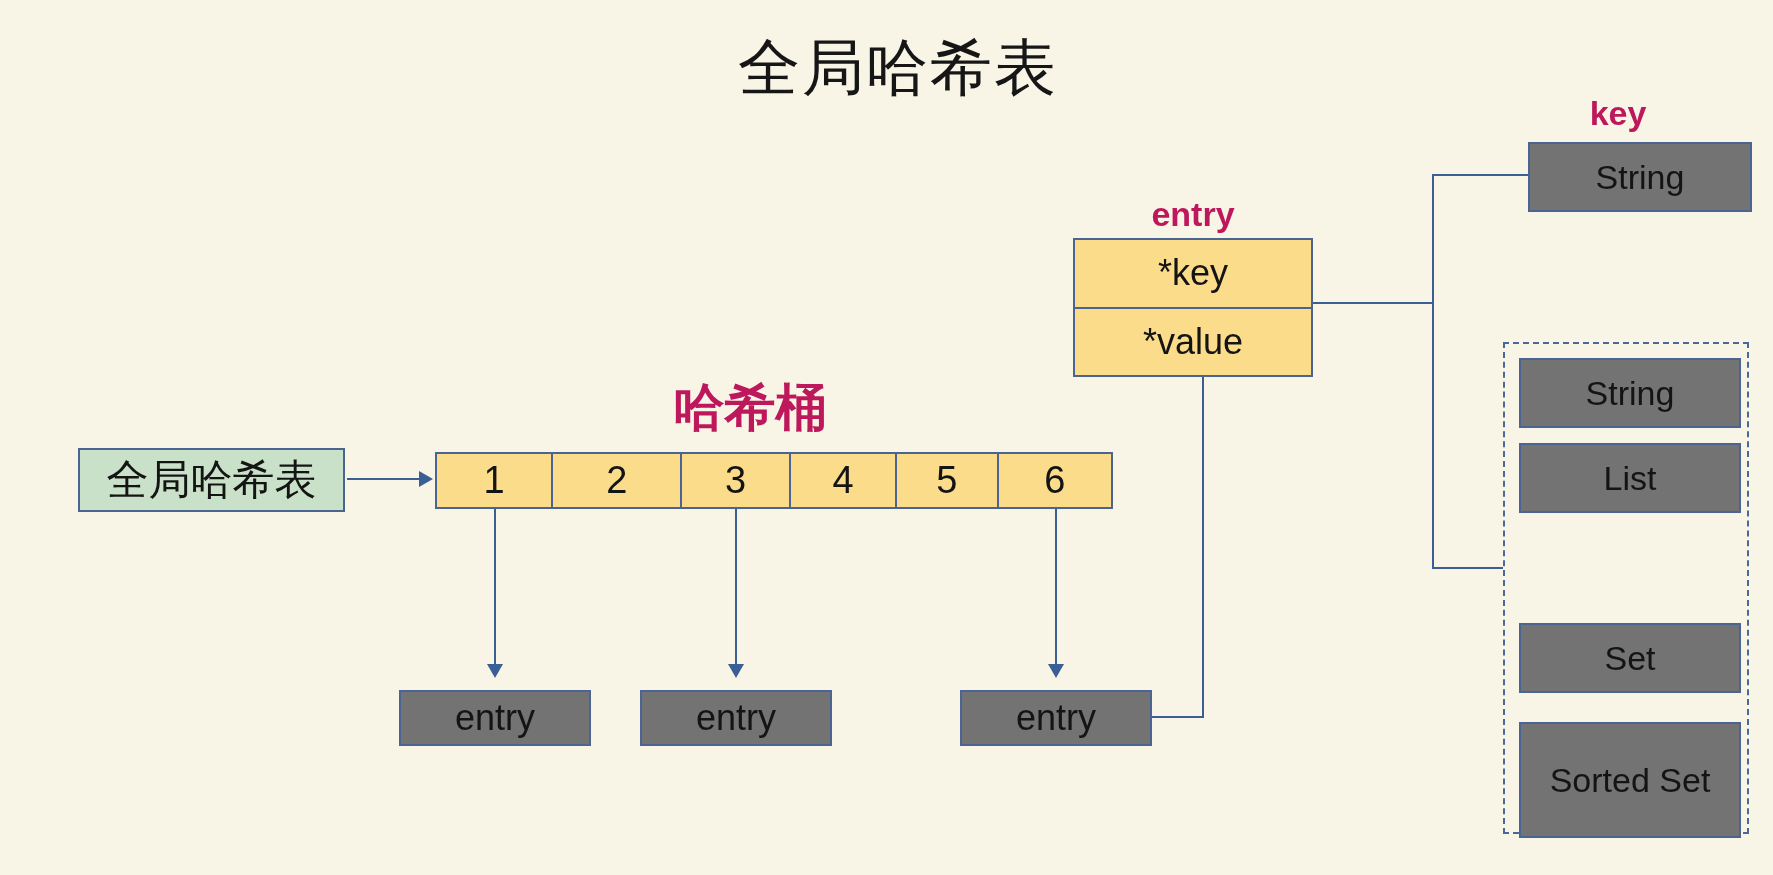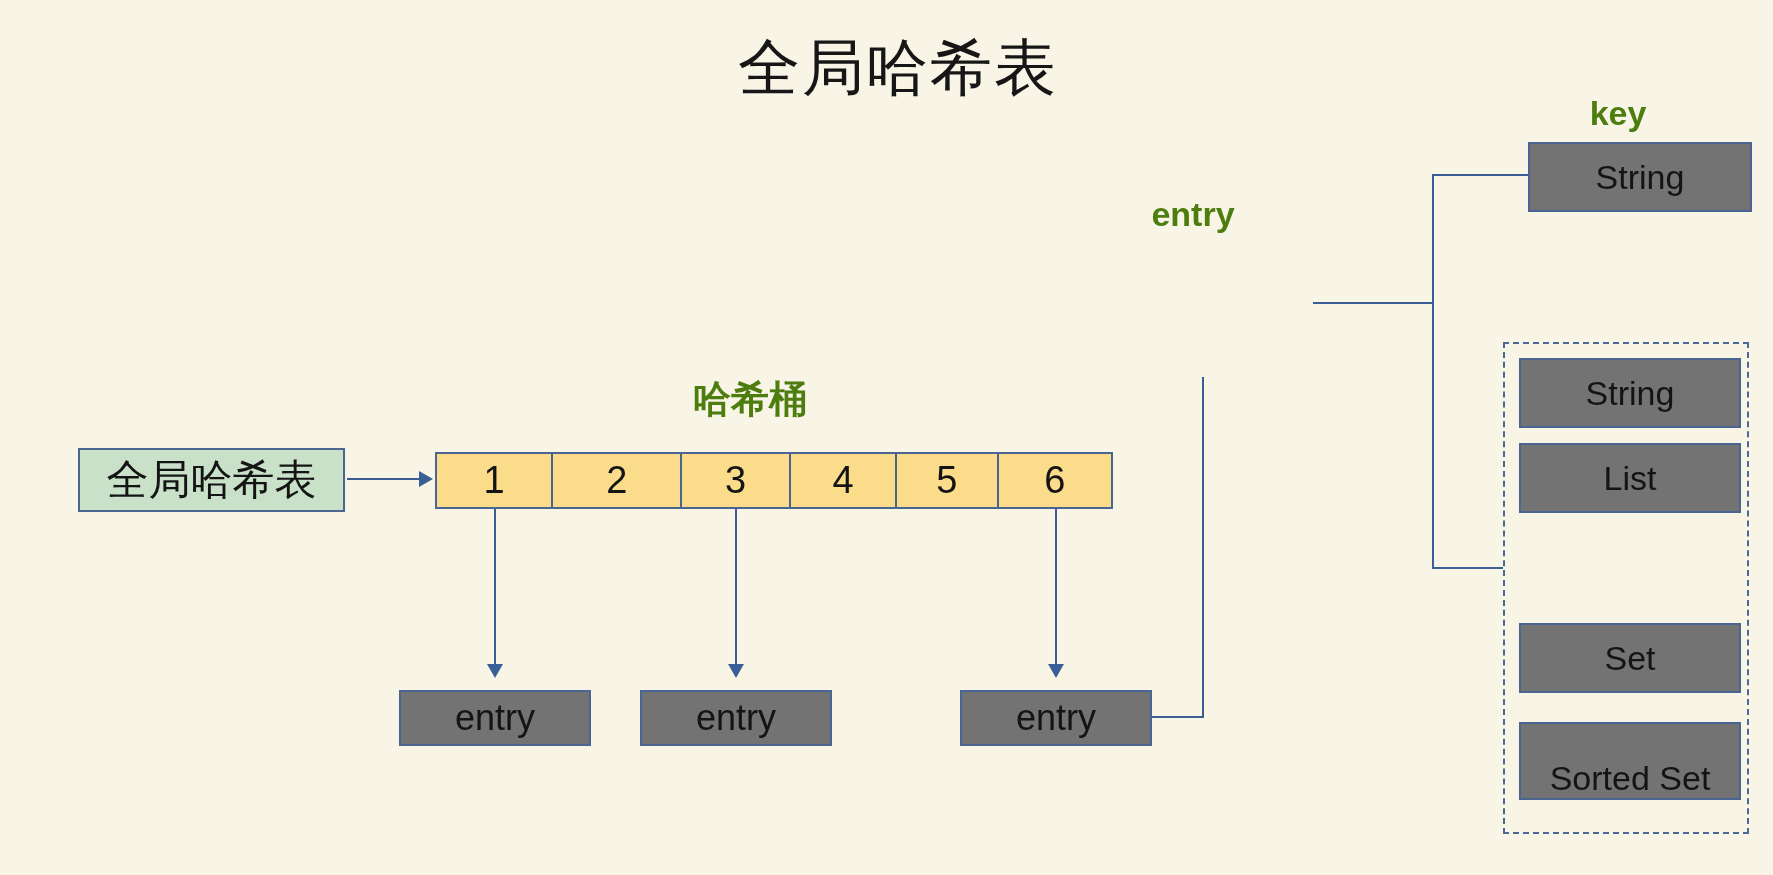--- a/index.html
+++ b/index.html
@@ -17,21 +17,21 @@
   }
   .abs{position:absolute;box-sizing:border-box;}
   .center{display:flex;align-items:center;justify-content:center;}
 
   .title{
     left:508px;top:28px;width:700px;height:80px;
     font-size:62px;line-height:80px;text-align:center;
     color:#161616;letter-spacing:2px;
   }
   .section-label{
-    font-weight:bold;font-size:34px;text-align:center;color:#4d7c0f;
+    font-weight:bold;font-size:34px;text-align:center;color:#be185d;
   }
   .yellow-box{
     background:#737373;
     border:2px solid #4a6591;
   }
   .green-box{
     background:#c9e0c9;
     border:2px solid #4a6591;
     font-size:42px;
   }
@@ -97,21 +97,21 @@
 
   <div class="abs title">全局哈希表</div>
 
   <div class="abs green-box center" style="left:38px;top:448px;width:267px;height:64px;">
     <span>全局哈希表</span>
   </div>
 
   <div class="abs hline" style="left:307px;top:478px;width:72px;"></div>
   <div class="abs arrow-right" style="left:379px;top:471px;"></div>
 
-  <div class="abs section-label" style="left:560px;top:374px;width:300px;height:44px;font-size:38px;">哈希桶</div>
+  <div class="abs section-label" style="left:560px;top:374px;width:300px;height:44px;font-size:51px;">哈希桶</div>
 
   <div class="abs bucket-array">
     <div class="bucket-cell" style="width:116px;">1</div>
     <div class="bucket-cell" style="width:129px;">2</div>
     <div class="bucket-cell" style="width:108px;">3</div>
     <div class="bucket-cell" style="width:106px;">4</div>
     <div class="bucket-cell" style="width:101px;">5</div>
     <div class="bucket-cell" style="width:114px;">6</div>
   </div>
 
@@ -132,20 +132,24 @@
   </div>
   <div class="abs yellow-box center entry-box" style="left:920px;">
     <span>entry</span>
   </div>
 
   <div class="abs hline" style="left:1112px;top:716px;width:52px;"></div>
   <div class="abs vline" style="left:1162px;top:377px;height:341px;"></div>
 
   <div class="abs section-label" style="left:1053px;top:195px;width:200px;height:40px;">entry</div>
 
+  <div class="abs entry-struct">
+    <div class="entry-field">*key</div>
+    <div class="entry-field">*value</div>
+  </div>
 
   <div class="abs hline" style="left:1273px;top:302px;width:121px;"></div>
   <div class="abs vline" style="left:1392px;top:174px;height:395px;"></div>
   <div class="abs hline" style="left:1392px;top:174px;width:96px;"></div>
   <div class="abs hline" style="left:1392px;top:567px;width:71px;"></div>
 
   <div class="abs section-label" style="left:1478px;top:94px;width:200px;height:40px;">key</div>
   <div class="abs yellow-box center" style="left:1488px;top:142px;width:224px;height:70px;font-size:34px;">
     <span>String</span>
   </div>
@@ -154,17 +158,17 @@
 
   <div class="abs yellow-box center type-box" style="top:358px;">
     <span>String</span>
   </div>
   <div class="abs yellow-box center type-box" style="top:443px;align-items:center;">
     <span>List</span>
   </div>
   <div class="abs yellow-box center type-box" style="top:623px;">
     <span>Set</span>
   </div>
-  <div class="abs yellow-box center type-box" style="top:722px;height:78px;align-items:flex-end;">
+  <div class="abs yellow-box center type-box" style="top:722px;height:116px;">
     <span>Sorted Set</span>
   </div>
 
 </div>
 
 </body></html>

